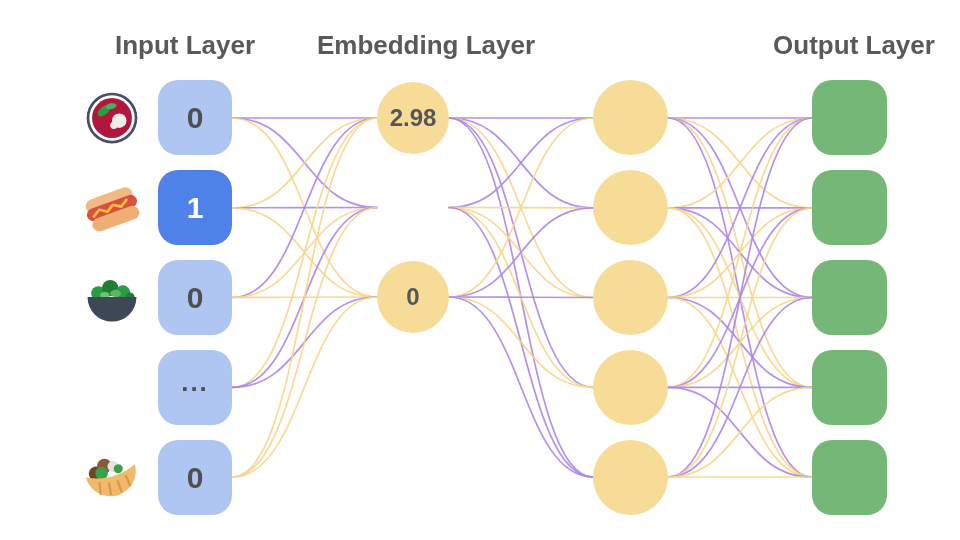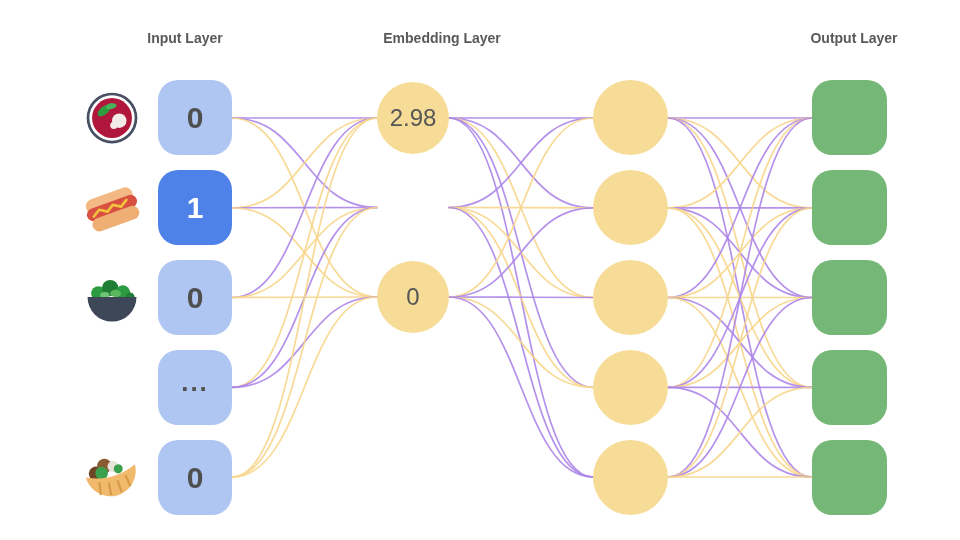--- a/index.html
+++ b/index.html
@@ -11,33 +11,33 @@
     --blue-light:#aec6f1;
     --blue-active:#4f82e8;
     --yellow-node:#f6dc96;
     --green-node:#74b776;
     --purple-line:#ac85e8;
     --yellow-line:#f7d58b;
     --text-gray:#595959;
   }
   .layer-header{
     position:absolute;top:30px;transform:translateX(-50%);
-    font-size:14px;font-weight:bold;color:var(--text-gray);white-space:nowrap;
+    font-size:26px;font-weight:bold;color:var(--text-gray);white-space:nowrap;
   }
   #hdr-input{left:185px;}
-  #hdr-emb{left:442px;}
+  #hdr-emb{left:426px;}
   #hdr-out{left:854px;}
 
   #edges{position:absolute;left:0;top:0;}
   #edges path{fill:none;stroke-width:1.7;opacity:0.9;stroke-linecap:round;}
 
   .col{position:absolute;display:flex;flex-direction:column;justify-content:space-between;}
   .col-icons{left:83px;top:89px;height:417px;width:58px;align-items:center;}
   .col-input{left:158px;top:80px;height:435px;width:74px;}
-  .col-emb{left:377px;top:82px;height:251px;width:72px;}
+  .col-emb{left:377px;top:82px;height:251px;width:72px;font-weight:bold;}
   .col-hidden{left:593px;top:80px;height:435px;width:75px;}
   .col-output{left:812px;top:80px;height:435px;width:75px;}
 
   .food-icon{width:58px;height:58px;}
   .icon-slot{width:58px;height:58px;}
 
   .node{display:flex;align-items:center;justify-content:center;}
   .input-node{
     width:74px;height:75px;border-radius:20px;background:var(--blue-light);
     font-weight:bold;font-size:30px;color:#4f4f4f;

